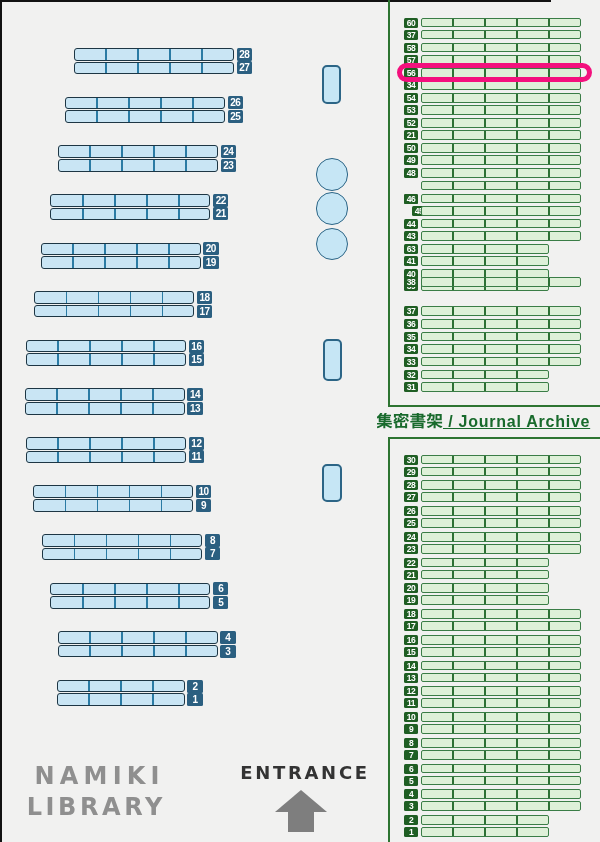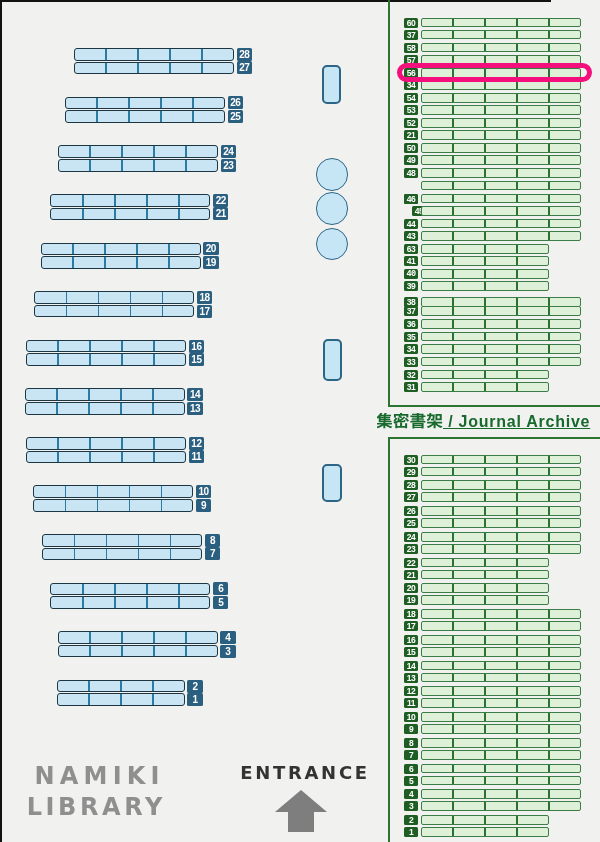--- a/index.html
+++ b/index.html
@@ -519,36 +519,36 @@
       </div>
       <div class="grow" style="left: 404.3px; top: 256.05px; width: 144.7px; height: 10px;">
         <div class="glab" style="left: 0px; top: 0px;">41</div>
         <div class="gbar" style="left: 16.5px; top: 0px; width: 128.2px;">
           <div class="gdiv" style="left: 30.55px;"></div>
           <div class="gdiv" style="left: 62.6px;"></div>
           <div class="gdiv" style="left: 94.65px;"></div>
         </div>
       </div>
       <div class="grow" style="left: 404.3px; top: 269px; width: 144.7px; height: 10px;">
-        <div class="glab" style="left: 0px; top: 0px; font-family: Liberation Mono, monospace;">40</div>
+        <div class="glab" style="left: 0px; top: 0px;">40</div>
         <div class="gbar" style="left: 16.5px; top: 0px; width: 128.2px;">
           <div class="gdiv" style="left: 30.55px;"></div>
           <div class="gdiv" style="left: 62.6px;"></div>
           <div class="gdiv" style="left: 94.65px;"></div>
         </div>
       </div>
       <div class="grow" style="left: 404.3px; top: 281.2px; width: 144.7px; height: 10px;">
         <div class="glab" style="left: 0px; top: 0px;">39</div>
         <div class="gbar" style="left: 16.5px; top: 0px; width: 128.2px;">
           <div class="gdiv" style="left: 30.55px;"></div>
           <div class="gdiv" style="left: 62.6px;"></div>
           <div class="gdiv" style="left: 94.65px;"></div>
         </div>
       </div>
-      <div class="grow" style="left: 404.3px; top: 297px; width: 144px; height: 10px;">
+      <div class="grow" style="left: 404.3px; top: 277px; width: 144px; height: 10px;">
         <div class="glab" style="left: 0px; top: 0px;">38</div>
         <div class="gbar" style="left: 16.5px; top: 0px; width: 160.25px;">
           <div class="gdiv" style="left: 30.55px;"></div>
           <div class="gdiv" style="left: 62.6px;"></div>
           <div class="gdiv" style="left: 94.65px;"></div>
           <div class="gdiv" style="left: 126.7px;"></div>
         </div>
       </div>
       <div class="grow" style="left: 404.3px; top: 306.35px; width: 176.75px; height: 10px;">
         <div class="glab" style="left: 0px; top: 0px;">37</div>

